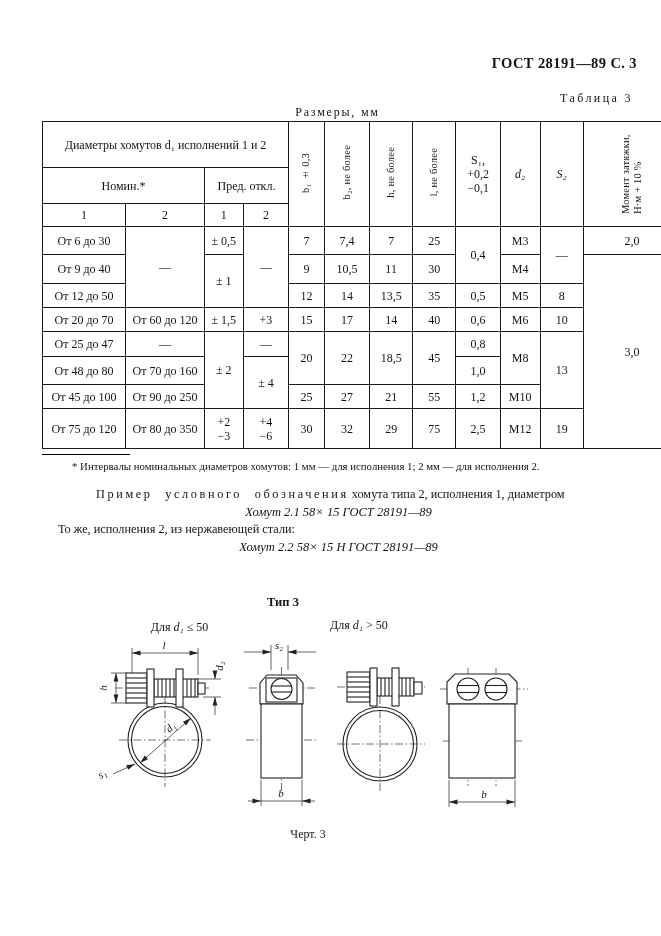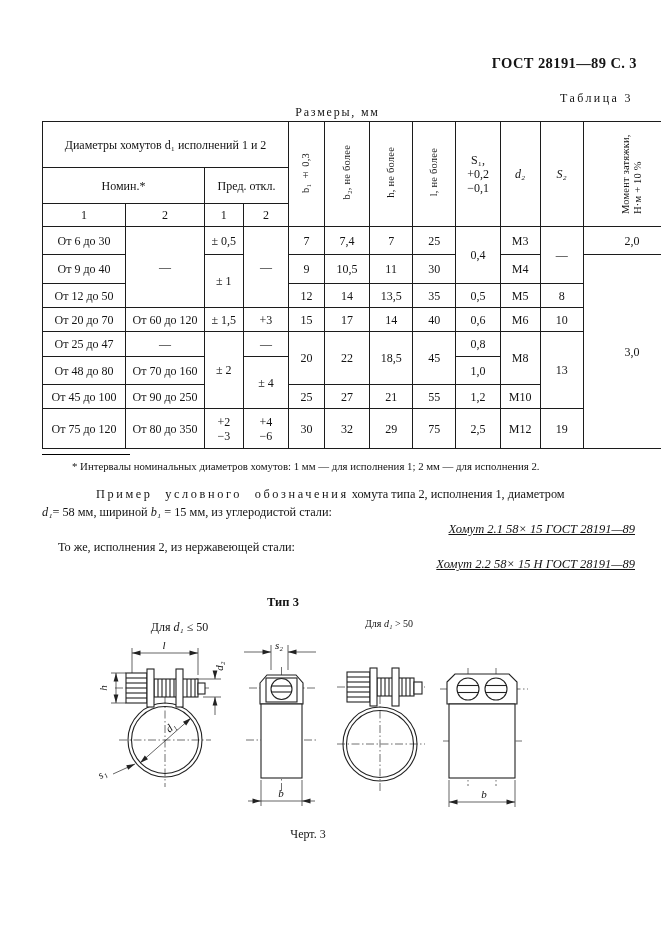--- a/index.html
+++ b/index.html
@@ -34,26 +34,26 @@
             white-space:nowrap;font-size:10.5px;letter-spacing:.2px;}
   .torque span{white-space:normal;max-height:82px;line-height:11.5px;text-align:left;}
   .s1h{font-size:10.5px;line-height:12.5px;}
   .varh{font-style:italic;font-size:11.5px;}
 
   .fn-rule{left:42px;top:454px;width:88px;border-top:1.6px solid #000;height:0;}
   .footnote{left:42px;top:460px;width:593px;font-size:10.8px;text-indent:30px;}
   .example{left:42px;top:486px;width:593px;font-size:12.3px;line-height:17.5px;}
   .example .ind{text-indent:54px;}
   .spaced{letter-spacing:2.6px;word-spacing:7px;}
-  .desig{text-align:right;font-style:italic;font-size:12.5px;text-decoration:underline;}
+  .desig{text-align:center;font-style:italic;font-size:12.5px;}
   .ind16{text-indent:16px;}
   .it{font-style:italic;}
   .type-label{left:203px;top:595px;width:160px;text-align:center;font-weight:bold;font-size:12.5px;}
   .cap-sm{left:112px;top:620px;width:135px;text-align:center;font-size:12px;}
-  .cap-lg{left:330px;top:618px;width:118px;text-align:center;font-size:10px;}
+  .cap-lg{left:330px;top:618px;width:118px;text-align:left;font-size:12px;}
   .fig-cap{left:258px;top:827px;width:100px;text-align:center;font-size:12px;}
 
   .fig{position:absolute;}
   .fig line,.fig path,.fig rect,.fig circle{stroke:#222;fill:none;stroke-width:1;}
   .fig .med line,.fig .med rect,.fig .med circle,.fig .med path{stroke-width:1.1;}
   .fig .thin line{stroke-width:.7;}
   .fig .cl line{stroke-width:.65;stroke-dasharray:8 2.5 1.5 2.5;}
   .fig .ah{fill:#222;stroke:none;}
   .fig .w{fill:#fff;}
   .fig text{font-family:"Liberation Serif","DejaVu Serif",serif;font-style:italic;
@@ -201,21 +201,20 @@
           <td>19</td>
         </tr>
       </tbody>
     </table>
 
   <div class="abs fn-rule"></div>
   <div class="abs footnote">*  Интервалы номинальных диаметров хомутов: 1 мм — для исполнения 1; 2 мм — для исполнения 2.</div>
 
   <div class="abs example">
     <div class="ind"><span class="spaced">Пример условного обозначения</span><span> хомута типа 2, исполнения 1, диаметром</span></div>
-    <div><span class="it">d₁</span><span>= 58 мм, шириной </span><span class="it">b₁</span><span> = 15 мм, из углеродистой стали:</span></div>
     <div class="desig">Хомут 2.1 58× 15 ГОСТ 28191—89</div>
     <div class="ind16">То же, исполнения 2, из нержавеющей стали:</div>
     <div class="desig">Хомут 2.2 58× 15 Н ГОСТ 28191—89</div>
   </div>
 
   <div class="abs type-label">Тип 3</div>
   <div class="abs cap-sm"><span>Для </span><span class="it">d₁</span><span> ≤ 50</span></div>
   <div class="abs cap-lg"><span>Для </span><span class="it">d₁</span><span> &gt; 50</span></div>
 
   <svg class="fig" style="left:95px;top:640px" width="140" height="172" viewBox="0 0 140 172">

